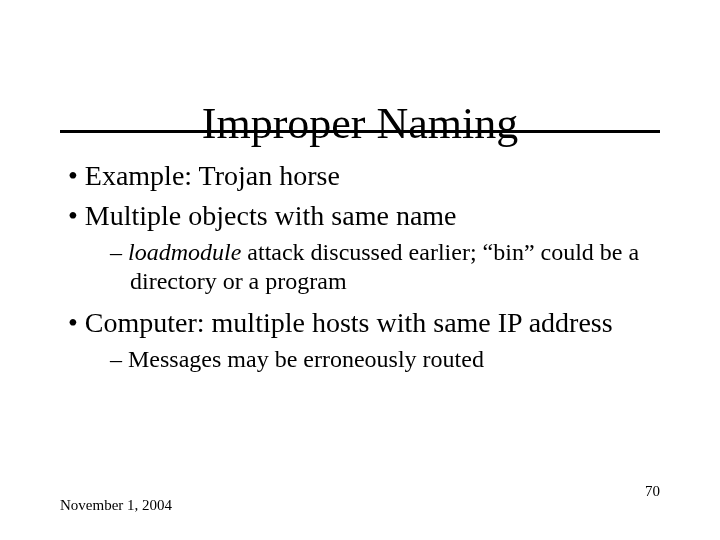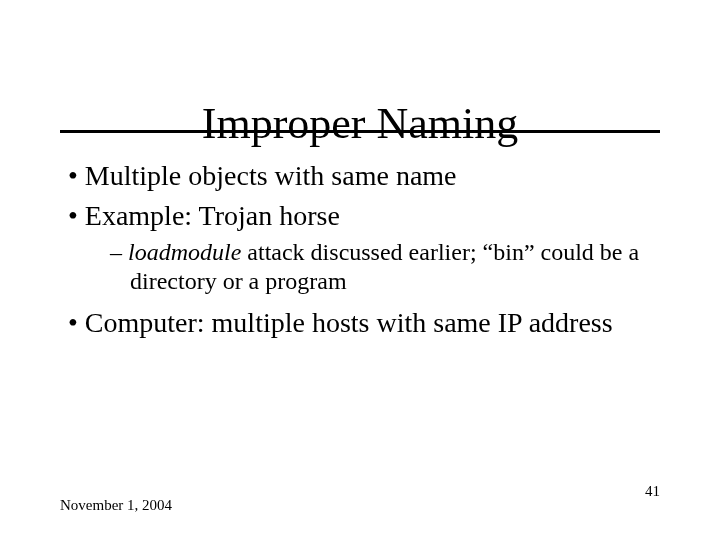--- a/index.html
+++ b/index.html
@@ -96,32 +96,33 @@
 <body>
 
 <div class="slide">
 
   <div class="title">Improper Naming</div>
 
   <div class="rule"></div>
 
   <div class="body">
 
+    <div class="l1">Example: Trojan horse</div>
+
     <div class="l1">Multiple objects with same name</div>
-
-    <div class="l1">Example: Trojan horse</div>
 
     <div class="l2"><span class="italic">loadmodule</span><span> attack discussed earlier; “bin” could be a directory or a program</span></div>
 
     <div class="l1">Computer: multiple hosts with same IP address</div>
 
+    <div class="l2">Messages may be erroneously routed</div>
 
   </div>
 
   <div class="footer">
     <div class="foot-left">November 1, 2004</div>
     <div class="foot-center">
       <br>
     </div>
-    <div class="foot-right">41</div>
+    <div class="foot-right">70</div>
   </div>
 
 </div>
 
 </body></html>

